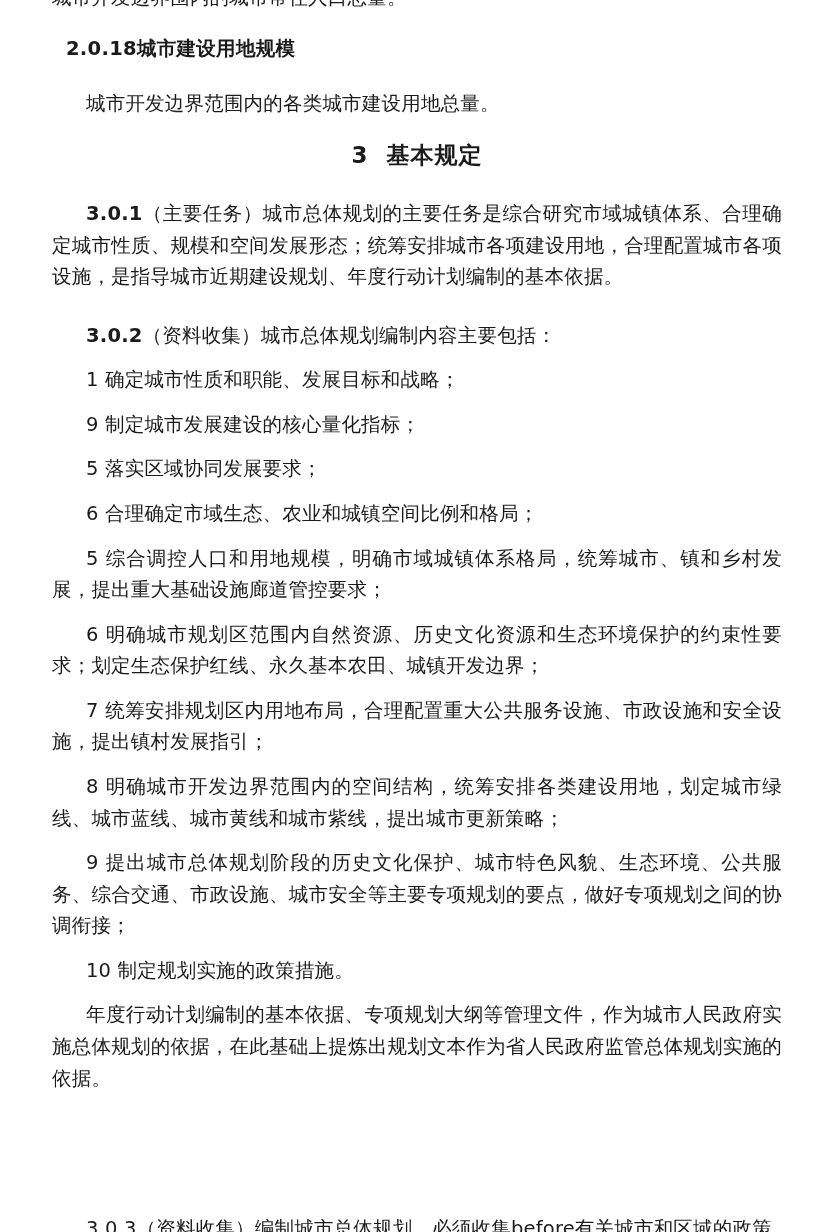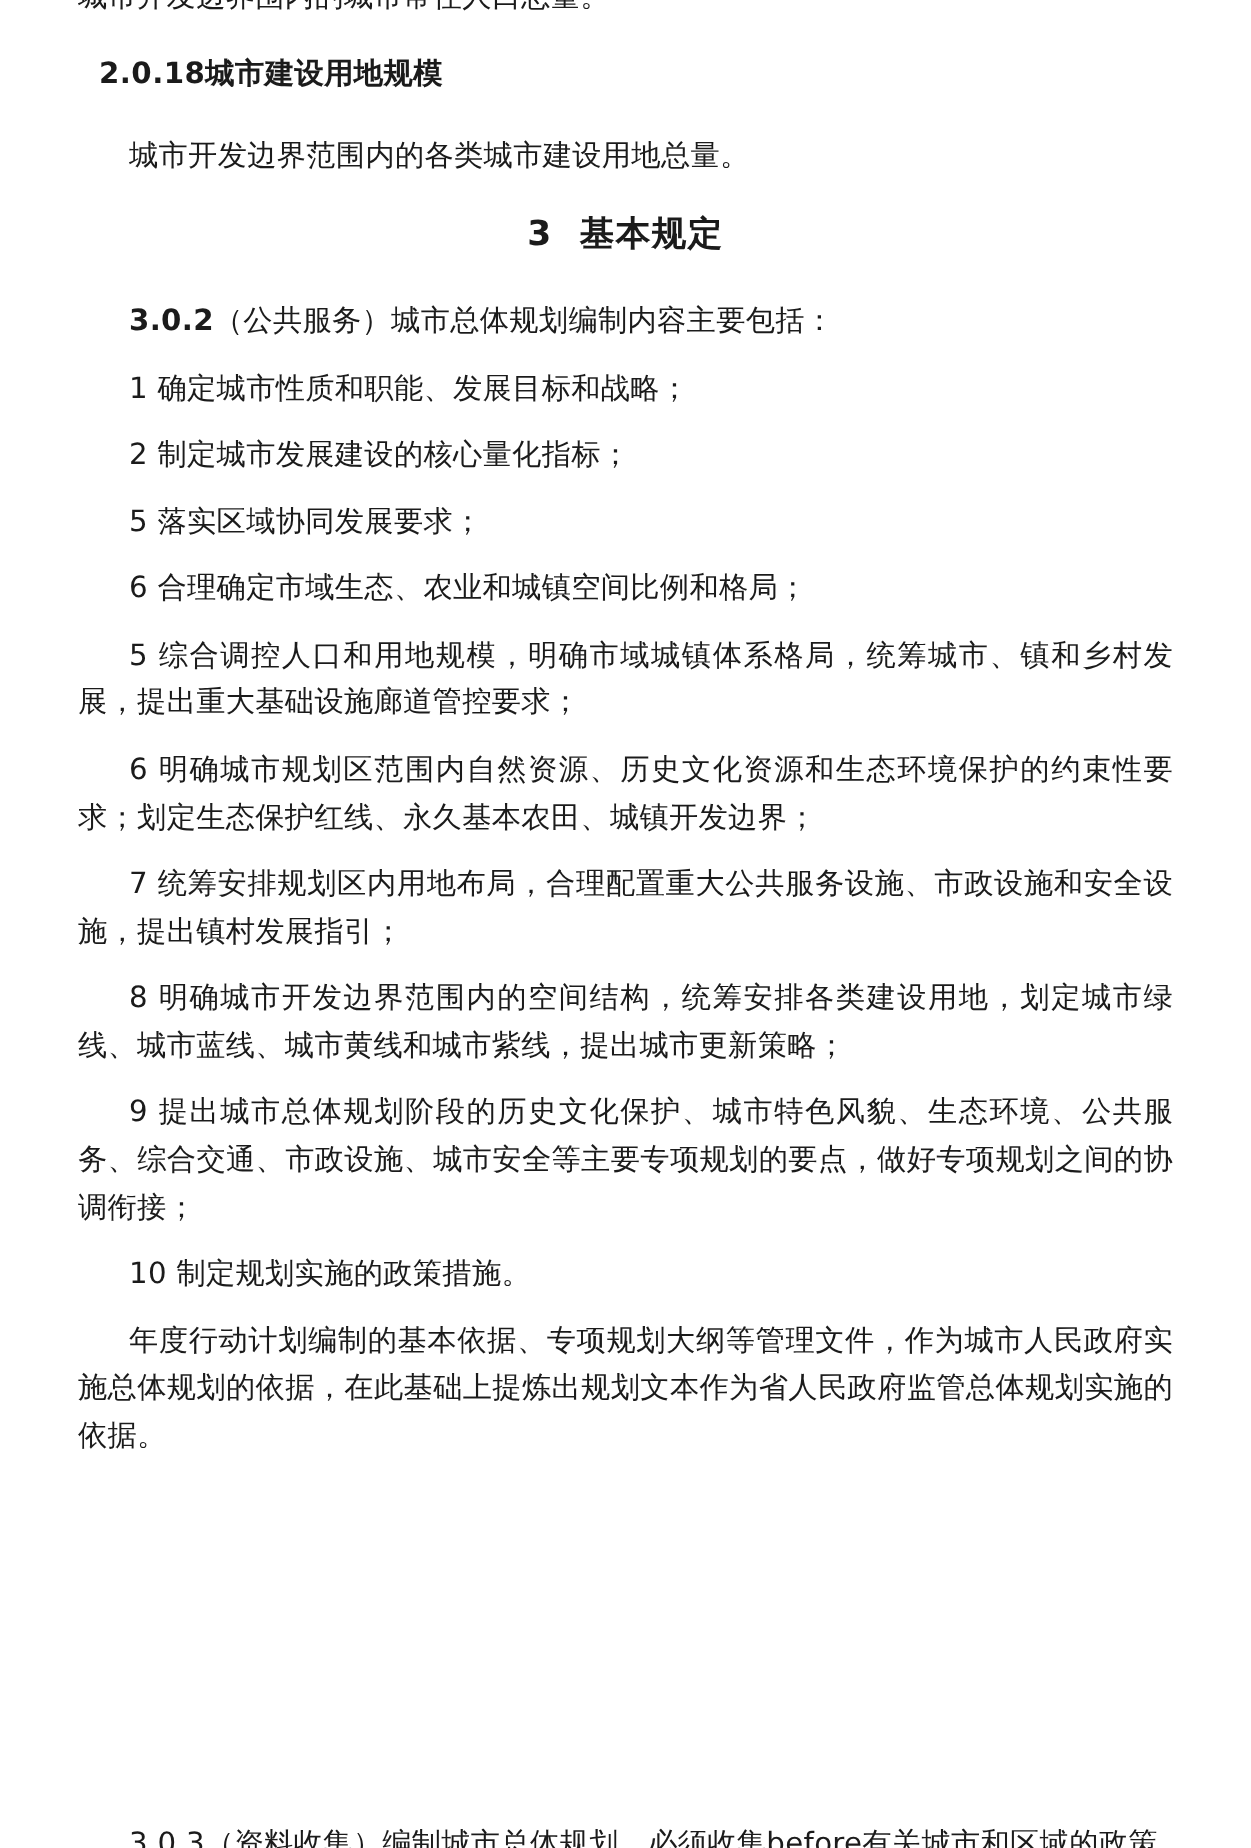--- a/index.html
+++ b/index.html
@@ -104,27 +104,30 @@
   </div>
 
   <div class="heading-sub">2.0.18城市建设用地规模</div>
 
   <div class="para indent">城市开发边界范围内的各类城市建设用地总量。</div>
 
   <div class="chapter-title">
     <span class="num">3</span><span>基本规定</span>
   </div>
 
+  <div class="para indent">
+    <b class="bold-lead">3.0.1</b><span>（主要任务）城市总体规划的主要任务是综合研究市域城镇体系、合理确定城市性质、规模和空间发展形态；统筹安排城市各项建设用地，合理配置城市各项设施，是指导城市近期建设规划、年度行动计划编制的基本依据。</span>
+  </div>
 
   <div class="para indent">
-    <b class="bold-lead">3.0.2</b><span>（公共服务）城市总体规划编制内容主要包括：</span>
+    <b class="bold-lead">3.0.2</b><span>（资料收集）城市总体规划编制内容主要包括：</span>
   </div>
 
   <div class="numbered">1 确定城市性质和职能、发展目标和战略；</div>
-  <div class="numbered">2 制定城市发展建设的核心量化指标；</div>
+  <div class="numbered">9 制定城市发展建设的核心量化指标；</div>
   <div class="numbered">5 落实区域协同发展要求；</div>
   <div class="numbered">6 合理确定市域生态、农业和城镇空间比例和格局；</div>
   <div class="numbered">5 综合调控人口和用地规模，明确市域城镇体系格局，统筹城市、镇和乡村发展，提出重大基础设施廊道管控要求；</div>
   <div class="numbered">6 明确城市规划区范围内自然资源、历史文化资源和生态环境保护的约束性要求；划定生态保护红线、永久基本农田、城镇开发边界；</div>
   <div class="numbered">7 统筹安排规划区内用地布局，合理配置重大公共服务设施、市政设施和安全设施，提出镇村发展指引；</div>
   <div class="numbered">8 明确城市开发边界范围内的空间结构，统筹安排各类建设用地，划定城市绿线、城市蓝线、城市黄线和城市紫线，提出城市更新策略；</div>
   <div class="numbered">9 提出城市总体规划阶段的历史文化保护、城市特色风貌、生态环境、公共服务、综合交通、市政设施、城市安全等主要专项规划的要点，做好专项规划之间的协调衔接；</div>
   <div class="numbered">10 制定规划实施的政策措施。</div>
 
   <div class="numbered">年度行动计划编制的基本依据、专项规划大纲等管理文件，作为城市人民政府实施总体规划的依据，在此基础上提炼出规划文本作为省人民政府监管总体规划实施的依据。</div>

